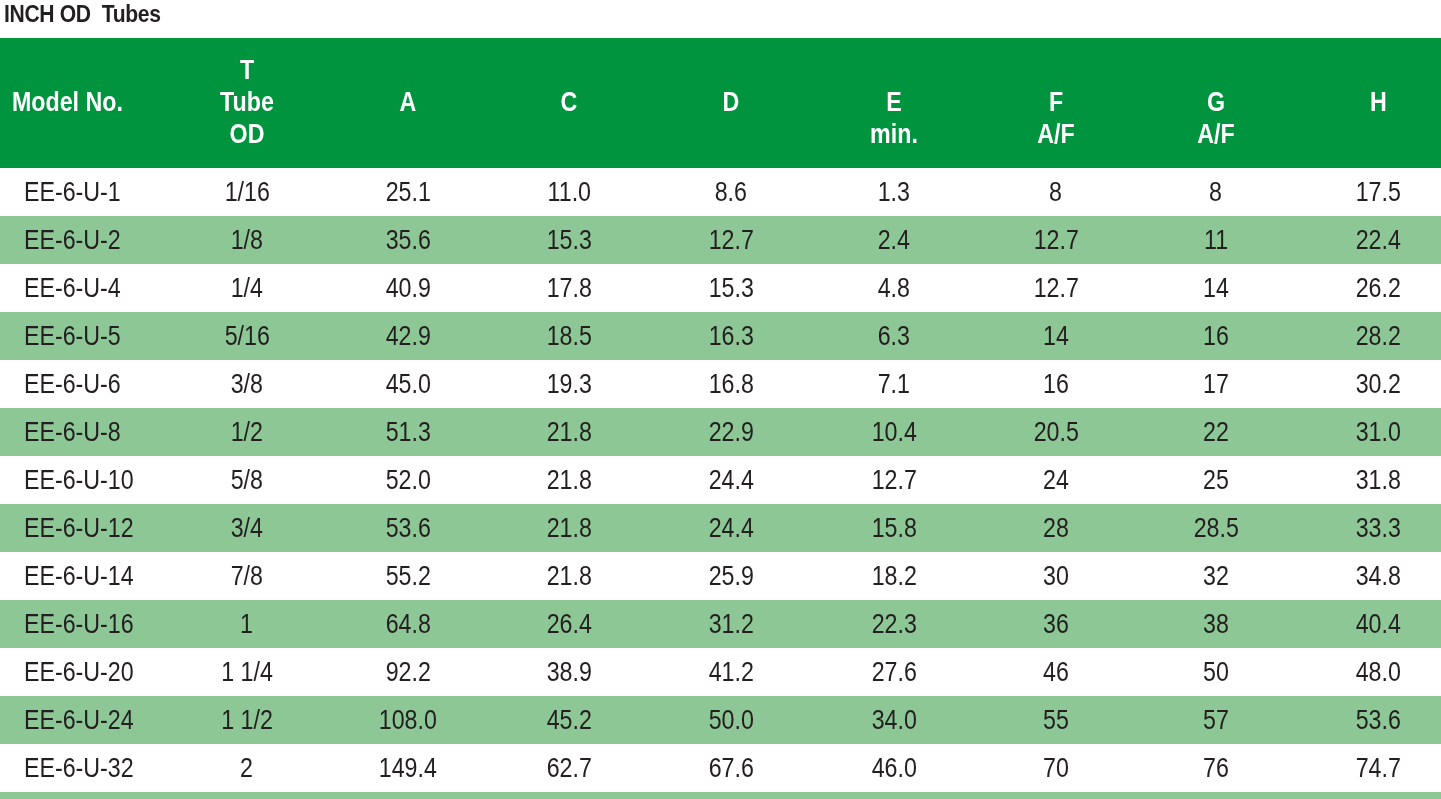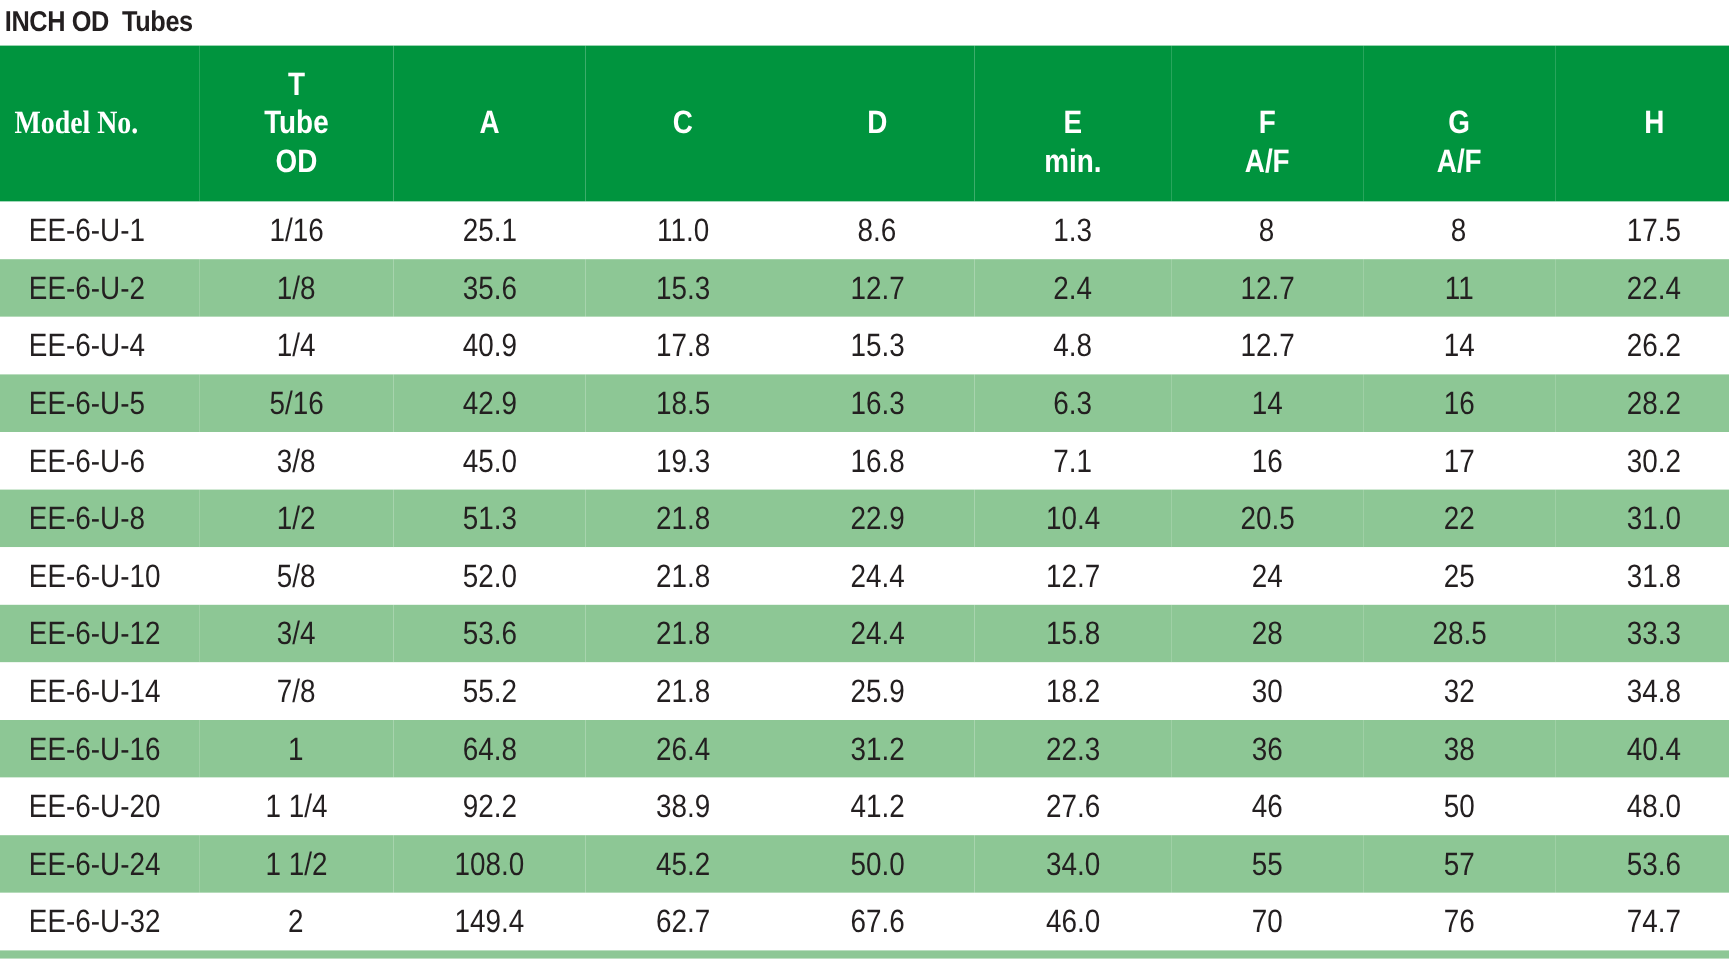--- a/index.html
+++ b/index.html
@@ -15,21 +15,21 @@
     width: 1441px;
     height: 799px;
     background: #ffffff;
     overflow: hidden;
   }
 
   
   #title-bar {
     height: 38px;
     display: flex;
-    align-items: center;
+    align-items: flex-start;
     padding-left: 4px;
   }
   #page-title {
     font-family: "Liberation Sans", sans-serif;
     font-weight: bold;
     font-size: 24px;
     letter-spacing: -0.4px;
     color: #231f20;
     transform: scaleX(0.88);
     transform-origin: left center;
@@ -64,21 +64,20 @@
     height: 100%;
     transform: scaleX(0.86);
   }
   thead th .hdr-main   { display: block; white-space: nowrap; }
   thead th .hdr-sub    { display: block; white-space: nowrap; }
   thead th .hdr-spacer { display: block; visibility: hidden; }
 
   th.col-model {
     text-align: left;
     padding-left: 12px;
-    font-family: Liberation Serif, serif;
   }
   th.col-model .hdr-stack {
     align-items: flex-start;
     transform-origin: left center;
   }
 
   
   tbody tr { height: 48px; }
   tbody tr.alt { background: #8dc795; }
   tbody tr.plain { background: #ffffff; }

